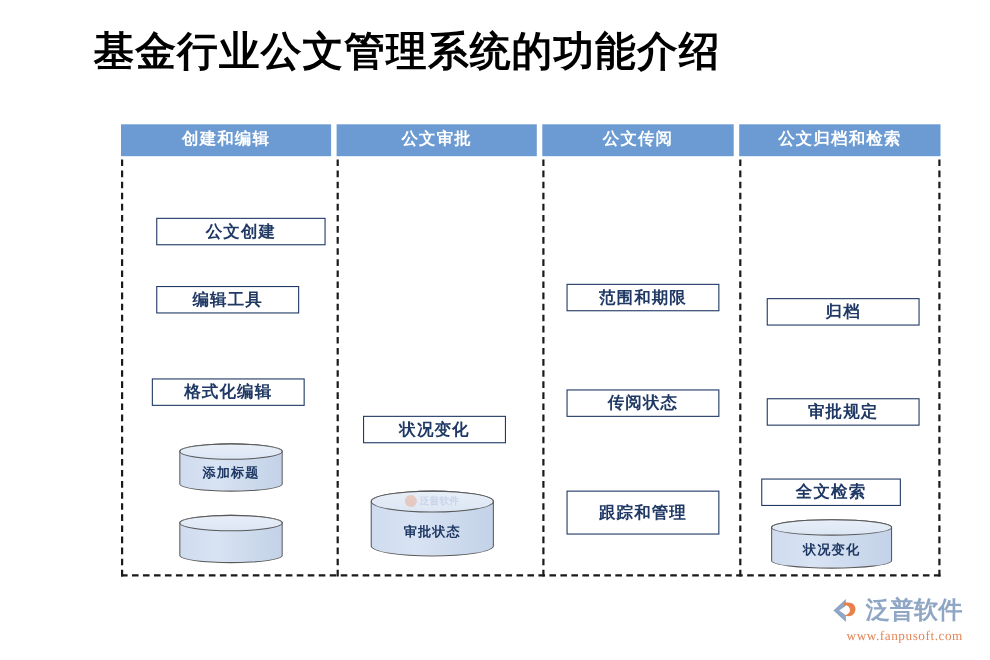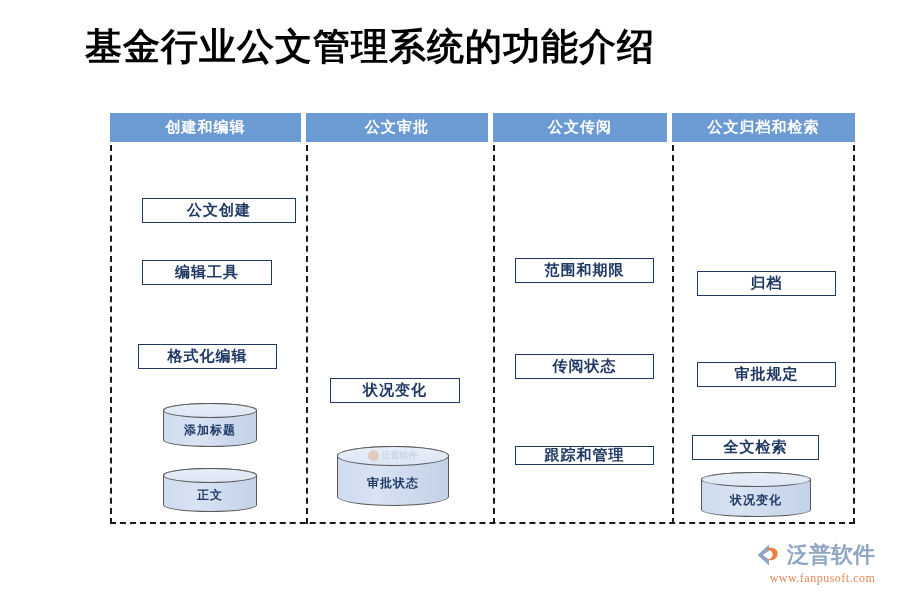--- a/index.html
+++ b/index.html
@@ -253,21 +253,20 @@
         <span>格式化编辑</span>
       </div>
       <div class="node-cyl" style="left: 53px; top: 258px; width: 94px; height: 44px;">
         <div class="cyl-body"></div>
         <div class="cyl-top"></div>
         <div class="cyl-label">添加标题</div>
       </div>
       <div class="node-cyl" style="left: 53px; top: 323px; width: 94px; height: 44px;">
         <div class="cyl-body"></div>
         <div class="cyl-top"></div>
-        <div class="cyl-label">正文</div>
       </div>
     </div>
   <div class="col-body c1">
       <div class="node-box" style="left: 24px; top: 233px; width: 130px; height: 25px;">
         <span>状况变化</span>
       </div>
       <div class="node-cyl" style="left: 31px; top: 301px; width: 112px; height: 60px;">
         <div class="cyl-body"></div>
         <div class="cyl-top"></div>
         <div class="cyl-watermark">
@@ -277,21 +276,21 @@
         <div class="cyl-label">审批状态</div>
       </div>
     </div>
   <div class="col-body c2">
       <div class="node-box" style="left: 22px; top: 113px; width: 139px; height: 25px;">
         <span>范围和期限</span>
       </div>
       <div class="node-box" style="left: 22px; top: 209px; width: 139px; height: 25px;">
         <span>传阅状态</span>
       </div>
-      <div class="node-box" style="left: 22px; top: 301px; width: 139px; height: 19px;">
+      <div class="node-box" style="left: 22px; top: 301px; width: 139px; height: 40px;">
         <span>跟踪和管理</span>
       </div>
     </div>
   <div class="col-body c3">
       <div class="node-box" style="left: 25px; top: 126px; width: 139px; height: 25px;">
         <span>归档</span>
       </div>
       <div class="node-box" style="left: 25px; top: 217px; width: 139px; height: 25px;">
         <span>审批规定</span>
       </div>

